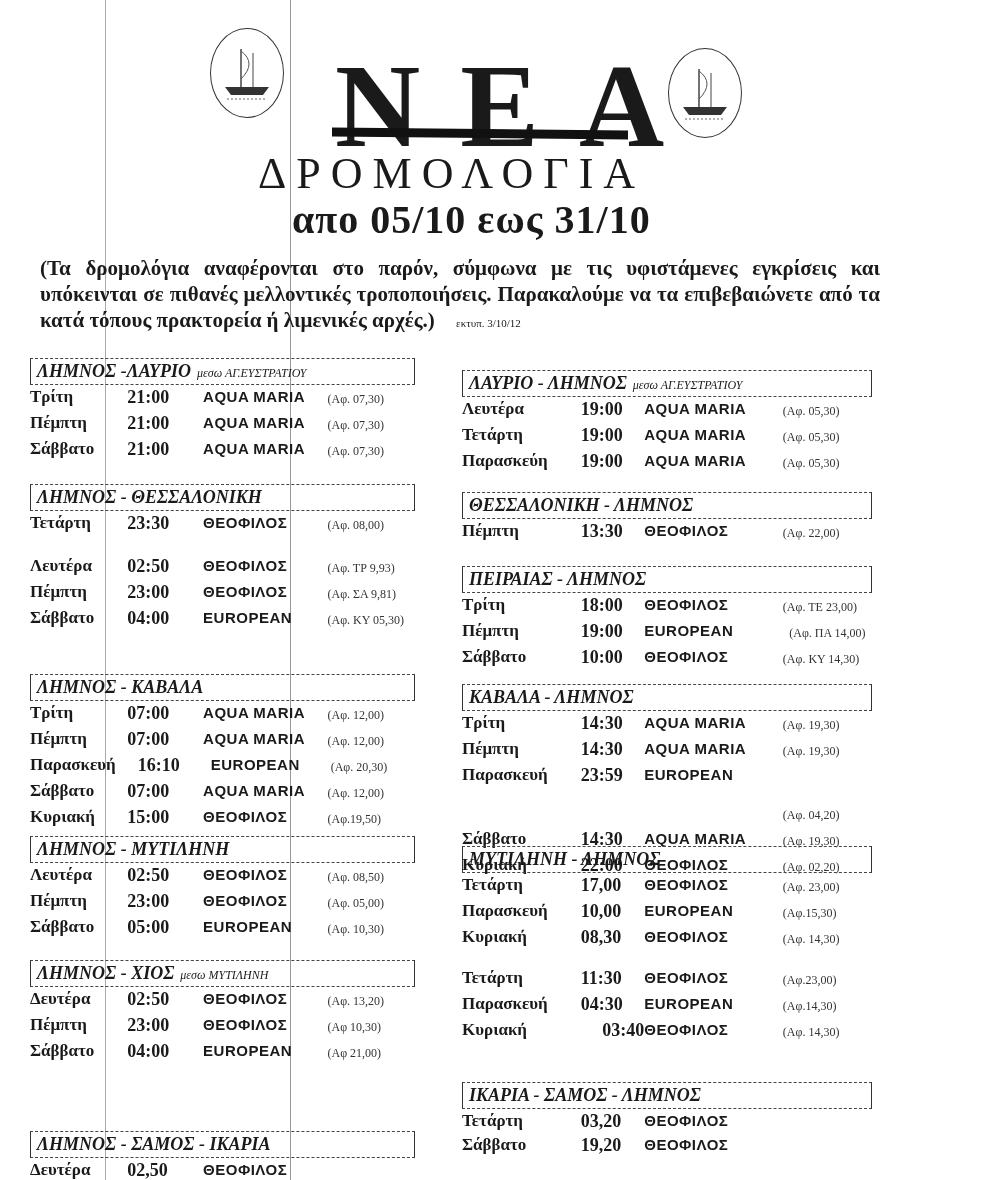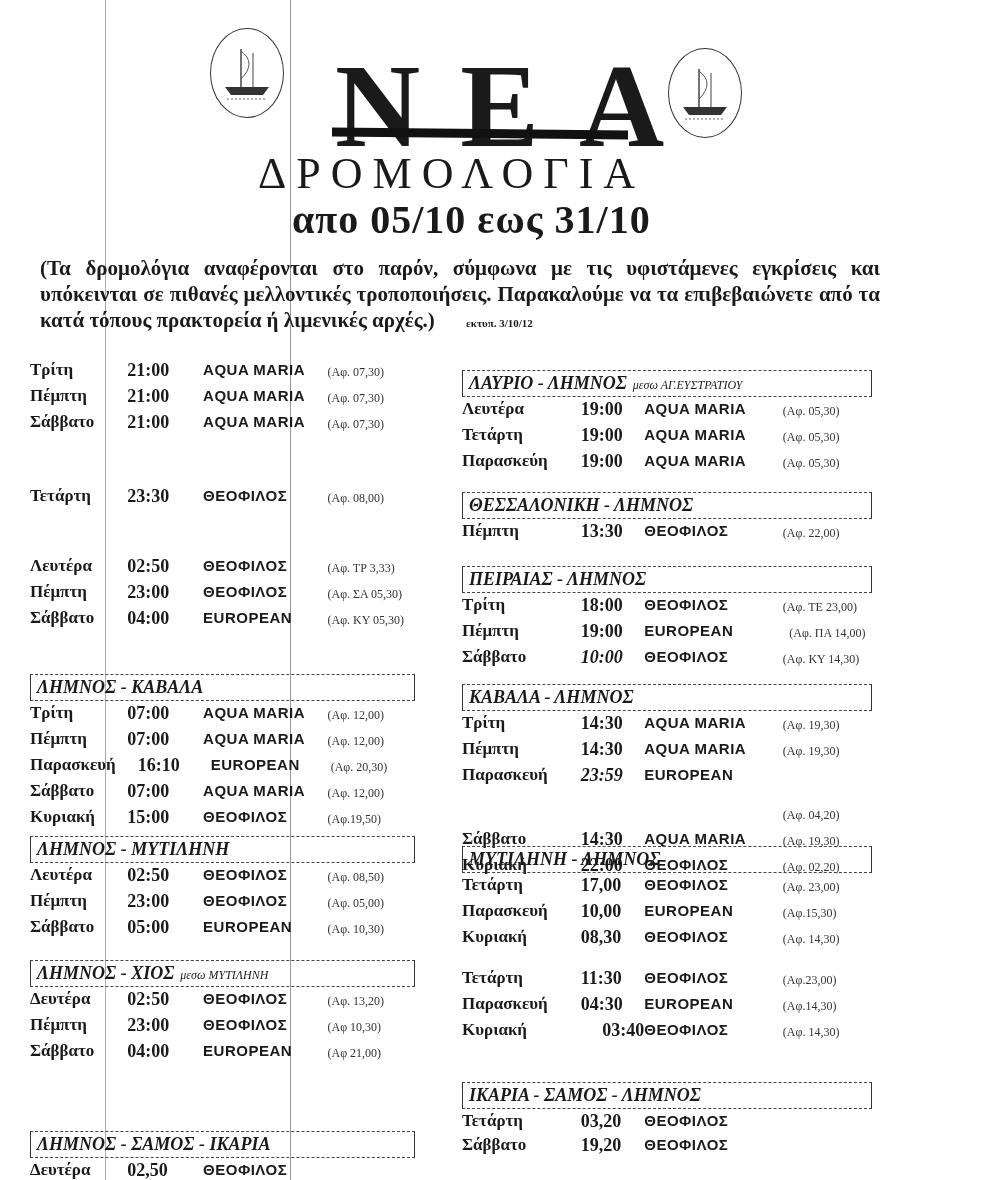--- a/index.html
+++ b/index.html
@@ -6,21 +6,21 @@
   body { width:987px; height:1180px; position:relative; overflow:hidden;
          font-family:"Liberation Serif", serif; color:#1a1a1a; }
   .scanline { position:absolute; top:0; width:1px; background:#555; }
   .logo { position:absolute; width:72px; height:88px; border:1.5px solid #333; border-radius:50%; }
   .logo svg { width:100%; height:100%; }
   .title-nea { position:absolute; left:335px; top:48px; font-size:118px; font-weight:bold; letter-spacing:40px; line-height:1; }
   .title-bar { position:absolute; left:332px; top:129px; width:296px; height:9px; background:#111; transform:skewY(0.6deg); }
   .title-drom { position:absolute; left:258px; top:152px; font-size:44px; letter-spacing:10px; line-height:1; }
   .title-dates { position:absolute; left:292px; top:200px; font-size:40px; font-weight:bold; line-height:1; letter-spacing:1px; }
   .notice { position:absolute; left:40px; top:255px; width:840px; font-size:21px; font-weight:bold; line-height:26px; text-align:justify; }
-  .notice .printed { font-size:11px; font-weight:bold; margin-left:26px; }
+  .notice .printed { font-size:11px; font-weight:normal; margin-left:16px; }
   .block { position:absolute; }
   .block .hdr { position:relative; font-style:italic; font-weight:bold; font-size:18px; padding:2px 6px; border-top:1.5px dashed #444; border-bottom:1.5px dashed #444; border-left:1px solid #333; border-right:1px solid #333; }
   .block .hdr .via { font-size:12px; font-weight:normal; margin-left:6px; }
   .row { display:flex; font-size:17px; line-height:24px; white-space:nowrap; }
   .row .day { font-weight:bold; }
   .row .time { font-weight:bold; font-size:18px; }
   .row .ship { font-weight:bold; font-family:"Liberation Sans", sans-serif; font-size:15px; letter-spacing:0.5px; }
   .row .arr { font-size:12px; color:#333; padding-top:2px; }
 </style>
 </head>
@@ -53,59 +53,61 @@
 <div class="title-drom">ΔΡΟΜΟΛΟΓΙΑ</div>
 <div class="title-dates">απο 05/10 εως 31/10</div>
 
 <div class="notice">
   <span>(Τα δρομολόγια αναφέρονται στο παρόν, σύμφωνα με τις υφιστάμενες εγκρίσεις και υπόκεινται σε πιθανές μελλοντικές τροποποιήσεις. Παρακαλούμε να τα επιβεβαιώνετε από τα κατά τόπους πρακτορεία ή λιμενικές αρχές.)</span>
   <span class="printed">εκτυπ. 3/10/12</span>
 </div>
 
 <div id="left-col">
     <div class="block" style="left: 30px; top: 358px; width: 385px;">
+      <div class="hdr"><span>ΛΗΜΝΟΣ -ΛΑΥΡΙΟ</span><span class="via">μεσω ΑΓ.ΕΥΣΤΡΑΤΙΟΥ</span></div>
       <div class="row">
         <span class="day" style="width: 100px;">Τρίτη</span>
         <span class="time" style="width: 78px;">21:00</span>
         <span class="ship" style="width: 128px;">AQUA MARIA</span>
         <span class="arr" style="width: 90px;">(Αφ. 07,30)</span>
       </div>
       <div class="row">
         <span class="day" style="width: 100px;">Πέμπτη</span>
         <span class="time" style="width: 78px;">21:00</span>
         <span class="ship" style="width: 128px;">AQUA MARIA</span>
         <span class="arr" style="width: 90px;">(Αφ. 07,30)</span>
       </div>
       <div class="row">
         <span class="day" style="width: 100px;">Σάββατο</span>
         <span class="time" style="width: 78px;">21:00</span>
         <span class="ship" style="width: 128px;">AQUA MARIA</span>
         <span class="arr" style="width: 90px;">(Αφ. 07,30)</span>
       </div>
     </div>
     <div class="block" style="left: 30px; top: 484px; width: 385px;">
+      <div class="hdr"><span>ΛΗΜΝΟΣ - ΘΕΣΣΑΛΟΝΙΚΗ</span><span class="via"></span></div>
       <div class="row">
         <span class="day" style="width: 100px;">Τετάρτη</span>
         <span class="time" style="width: 78px;">23:30</span>
         <span class="ship" style="width: 128px;">ΘΕΟΦΙΛΟΣ</span>
         <span class="arr" style="width: 90px;">(Αφ. 08,00)</span>
       </div>
     </div>
     <div class="block" style="left: 30px; top: 554px; width: 385px;">
       <div class="row">
         <span class="day" style="width: 100px;">Λευτέρα</span>
         <span class="time" style="width: 78px;">02:50</span>
         <span class="ship" style="width: 128px;">ΘΕΟΦΙΛΟΣ</span>
-        <span class="arr" style="width: 90px;">(Αφ. ΤΡ 3,33)</span>
+        <span class="arr" style="width: 90px;">(Αφ. ΤΡ 9,93)</span>
       </div>
       <div class="row">
         <span class="day" style="width: 100px;">Πέμπτη</span>
         <span class="time" style="width: 78px;">23:00</span>
         <span class="ship" style="width: 128px;">ΘΕΟΦΙΛΟΣ</span>
-        <span class="arr" style="width: 90px;">(Αφ. ΣΑ 05,30)</span>
+        <span class="arr" style="width: 90px;">(Αφ. ΣΑ 9,81)</span>
       </div>
       <div class="row">
         <span class="day" style="width: 100px;">Σάββατο</span>
         <span class="time" style="width: 78px;">04:00</span>
         <span class="ship" style="width: 128px;">EUROPEAN</span>
         <span class="arr" style="width: 90px;">(Αφ. ΚΥ 05,30)</span>
       </div>
     </div>
     <div class="block" style="left: 30px; top: 674px; width: 385px;">
       <div class="hdr"><span>ΛΗΜΝΟΣ - ΚΑΒΑΛΑ</span><span class="via"></span></div>
@@ -238,42 +240,42 @@
         <span class="arr" style="width: 90px;">(Αφ. ΤΕ 23,00)</span>
       </div>
       <div class="row">
         <span class="day" style="width: 120px;">Πέμπτη</span>
         <span class="time" style="width: 64px;">19:00</span>
         <span class="ship" style="width: 140px;">EUROPEAN</span>
         <span class="arr" style="width: 90px; text-align: center;">(Αφ. ΠΑ 14,00)</span>
       </div>
       <div class="row">
         <span class="day" style="width: 120px;">Σάββατο</span>
-        <span class="time" style="width: 64px; font-style: italic;">10:00</span>
+        <span class="time" style="width: 64px;">10:00</span>
         <span class="ship" style="width: 140px;">ΘΕΟΦΙΛΟΣ</span>
         <span class="arr" style="width: 90px;">(Αφ. ΚΥ 14,30)</span>
       </div>
     </div>
     <div class="block" style="left: 462px; top: 684px; width: 410px;">
       <div class="hdr"><span>ΚΑΒΑΛΑ - ΛΗΜΝΟΣ</span><span class="via"></span></div>
       <div class="row">
         <span class="day" style="width: 120px;">Τρίτη</span>
         <span class="time" style="width: 64px;">14:30</span>
         <span class="ship" style="width: 140px;">AQUA MARIA</span>
         <span class="arr" style="width: 90px;">(Αφ. 19,30)</span>
       </div>
       <div class="row">
         <span class="day" style="width: 120px;">Πέμπτη</span>
         <span class="time" style="width: 64px;">14:30</span>
         <span class="ship" style="width: 140px;">AQUA MARIA</span>
         <span class="arr" style="width: 90px;">(Αφ. 19,30)</span>
       </div>
       <div class="row">
         <span class="day" style="width: 120px;">Παρασκευή</span>
-        <span class="time" style="width: 64px; font-style: italic;">23:59</span>
+        <span class="time" style="width: 64px;">23:59</span>
         <span class="ship" style="width: 140px;">EUROPEAN</span>
         <span class="arr" style="width: 90px; margin-top: 38px;">(Αφ. 04,20)</span>
       </div>
       <div class="row">
         <span class="day" style="width: 120px;">Σάββατο</span>
         <span class="time" style="width: 64px;">14:30</span>
         <span class="ship" style="width: 140px;">AQUA MARIA</span>
         <span class="arr" style="width: 90px;">(Αφ. 19,30)</span>
       </div>
       <div class="row">

